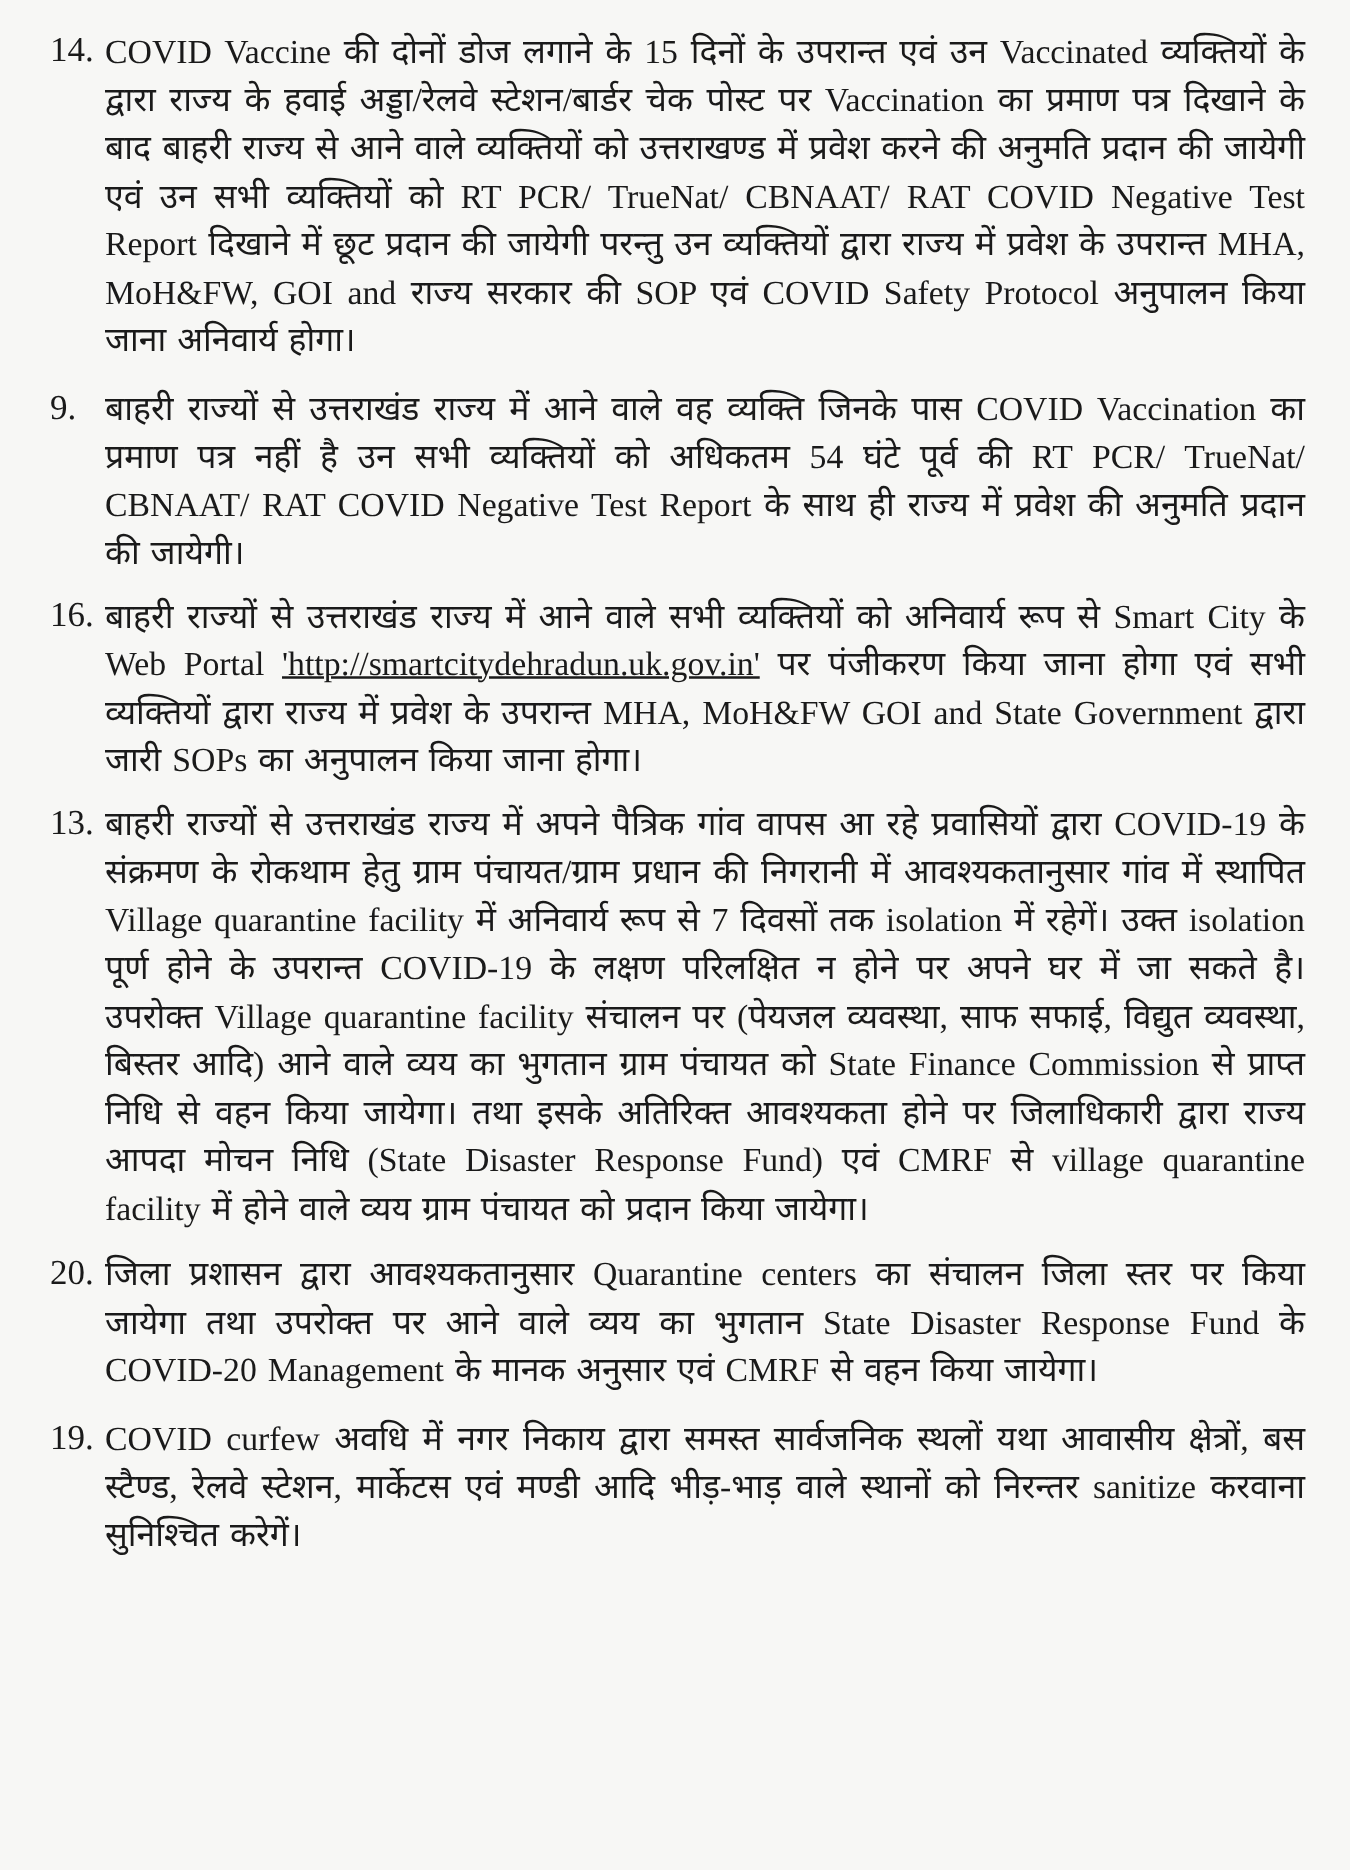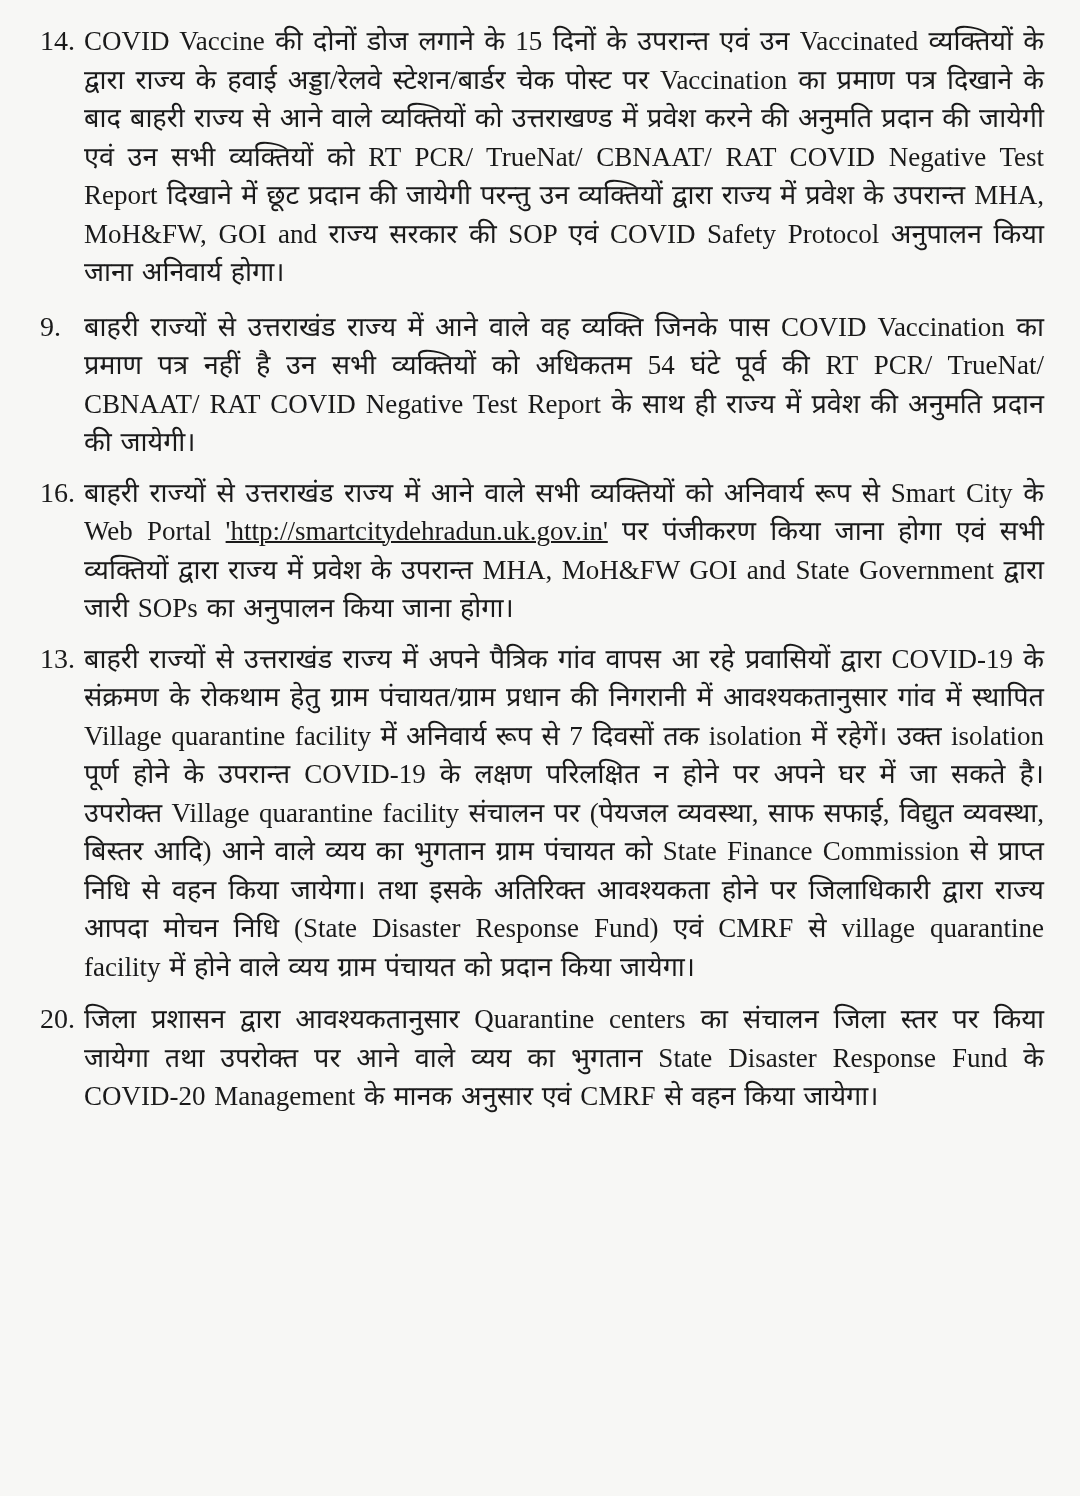--- a/index.html
+++ b/index.html
@@ -65,14 +65,18 @@
   <div class="item" id="i17">
     <span class="num">13.</span>
     <span class="body">बाहरी राज्यों से उत्तराखंड राज्य में अपने पैत्रिक गांव वापस आ रहे प्रवासियों द्वारा COVID-19 के संक्रमण के रोकथाम हेतु ग्राम पंचायत/ग्राम प्रधान की निगरानी में आवश्यकतानुसार गांव में स्थापित  Village quarantine facility में अनिवार्य रूप से 7 दिवसों तक isolation में रहेगें। उक्त isolation पूर्ण होने के उपरान्त COVID-19 के लक्षण परिलक्षित न होने पर अपने घर में जा सकते है। उपरोक्त Village quarantine facility संचालन पर (पेयजल व्यवस्था, साफ सफाई, विद्युत व्यवस्था, बिस्तर आदि) आने वाले व्यय का भुगतान ग्राम पंचायत को State Finance Commission से प्राप्त निधि से वहन किया जायेगा। तथा इसके अतिरिक्त आवश्यकता होने पर जिलाधिकारी द्वारा राज्य आपदा मोचन निधि (State Disaster Response Fund) एवं CMRF से village quarantine facility में होने वाले व्यय ग्राम पंचायत को प्रदान किया जायेगा।</span>
   </div>
 
   <div class="item" id="i18">
     <span class="num">20.</span>
     <span class="body">जिला प्रशासन द्वारा आवश्यकतानुसार Quarantine centers का संचालन जिला स्तर पर किया जायेगा तथा उपरोक्त पर आने वाले व्यय का भुगतान State Disaster Response Fund के COVID-20 Management के मानक अनुसार एवं CMRF से वहन किया जायेगा।</span>
   </div>
 
+  <div class="item" id="i19">
+    <span class="num">19.</span>
+    <span class="body">COVID curfew अवधि में नगर निकाय द्वारा समस्त सार्वजनिक स्थलों यथा आवासीय क्षेत्रों, बस स्टैण्ड, रेलवे स्टेशन, मार्केटस एवं मण्डी आदि भीड़-भाड़ वाले स्थानों को निरन्तर sanitize करवाना सुनिश्चित करेगें।</span>
+  </div>
 
 </div>
 
 </body></html>

